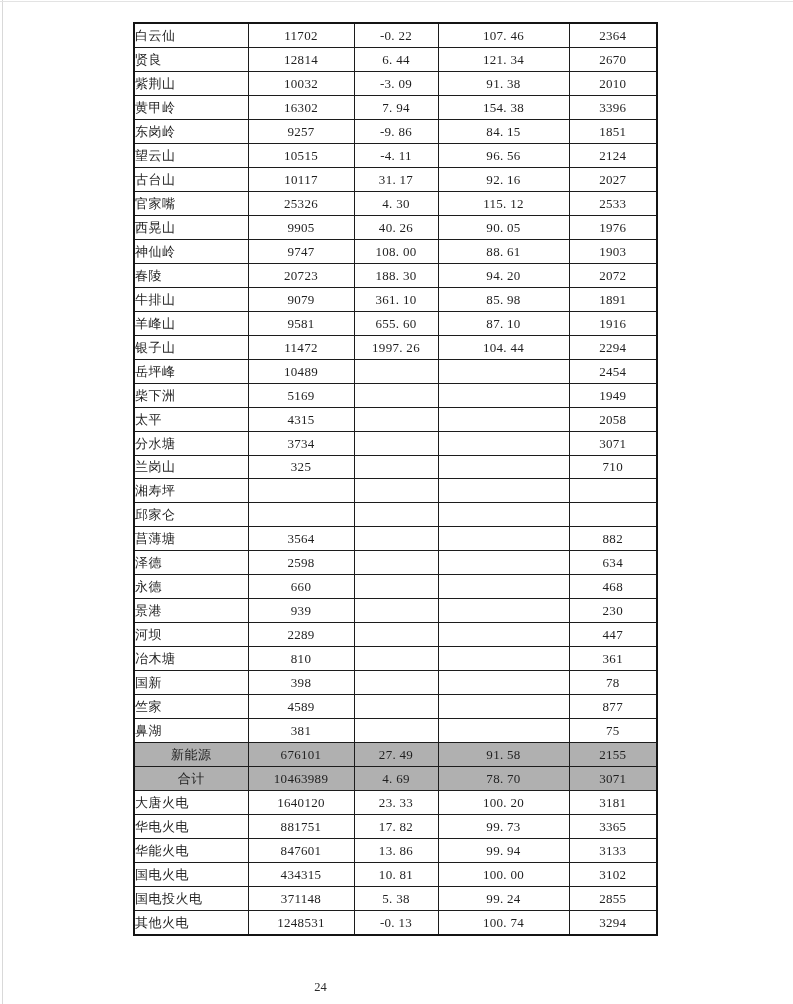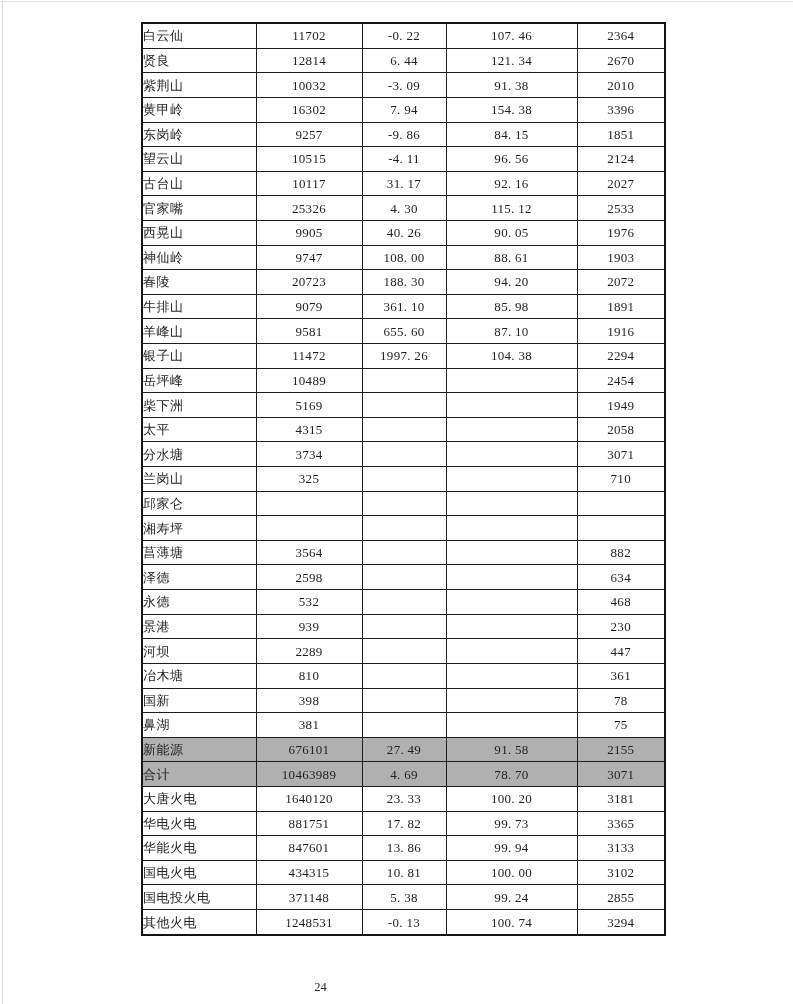--- a/index.html
+++ b/index.html
@@ -23,21 +23,21 @@
     background: #d9d9d9;
   }
   .scan-edge-top {
     position: absolute;
     left: 0; top: 1px;
     width: 793px; height: 1px;
     background: #e3e3e3;
   }
   table.data-table {
     position: absolute;
-    left: 141px;
+    left: 133px;
     top: 22px;
     width: 523px;
     height: 914px;
     border-collapse: collapse;
     table-layout: fixed;
     border: 2.4px solid #141414;
   }
   table.data-table td {
     border: 1.5px solid #1c1c1c;
     height: 20px;
@@ -53,20 +53,21 @@
     padding-left: 9px;
     font-size: 13.5px;
     letter-spacing: 0.5px;
   }
   td.num {
     text-align: center;
     letter-spacing: 0.3px;
   }
   tr.hl td {
     background: var(--hl-bg, #b0b0b0);
+    text-align: center;
   }
   .page-number {
     position: absolute;
     left: 0;
     top: 980px;
     width: 641px;
     text-align: center;
     font-size: 12.5px;
     color: #2a2a2a;
   }
@@ -174,21 +175,21 @@
         <td class="name">羊峰山</td>
         <td class="num">9581</td>
         <td class="num">655. 60</td>
         <td class="num">87. 10</td>
         <td class="num">1916</td>
       </tr>
       <tr>
         <td class="name">银子山</td>
         <td class="num">11472</td>
         <td class="num">1997. 26</td>
-        <td class="num">104. 38</td>
+        <td class="num">104. 44</td>
         <td class="num">2294</td>
       </tr>
       <tr>
         <td class="name">岳坪峰</td>
         <td class="num">10489</td>
         <td class="num"></td>
         <td class="num"></td>
         <td class="num">2454</td>
       </tr>
       <tr>
@@ -213,28 +214,28 @@
         <td class="num">3071</td>
       </tr>
       <tr>
         <td class="name">兰岗山</td>
         <td class="num">325</td>
         <td class="num"></td>
         <td class="num"></td>
         <td class="num">710</td>
       </tr>
       <tr>
+        <td class="name">湘寿坪</td>
+        <td class="num"></td>
+        <td class="num"></td>
+        <td class="num"></td>
+        <td class="num"></td>
+      </tr>
+      <tr>
         <td class="name">邱家仑</td>
-        <td class="num"></td>
-        <td class="num"></td>
-        <td class="num"></td>
-        <td class="num"></td>
-      </tr>
-      <tr>
-        <td class="name">湘寿坪</td>
         <td class="num"></td>
         <td class="num"></td>
         <td class="num"></td>
         <td class="num"></td>
       </tr>
       <tr>
         <td class="name">菖薄塘</td>
         <td class="num">3564</td>
         <td class="num"></td>
         <td class="num"></td>
@@ -242,21 +243,21 @@
       </tr>
       <tr>
         <td class="name">泽德</td>
         <td class="num">2598</td>
         <td class="num"></td>
         <td class="num"></td>
         <td class="num">634</td>
       </tr>
       <tr>
         <td class="name">永德</td>
-        <td class="num">532</td>
+        <td class="num">660</td>
         <td class="num"></td>
         <td class="num"></td>
         <td class="num">468</td>
       </tr>
       <tr>
         <td class="name">景港</td>
         <td class="num">939</td>
         <td class="num"></td>
         <td class="num"></td>
         <td class="num">230</td>
@@ -274,20 +275,27 @@
         <td class="num"></td>
         <td class="num"></td>
         <td class="num">361</td>
       </tr>
       <tr>
         <td class="name">国新</td>
         <td class="num">398</td>
         <td class="num"></td>
         <td class="num"></td>
         <td class="num">78</td>
+      </tr>
+      <tr>
+        <td class="name">竺家</td>
+        <td class="num">4589</td>
+        <td class="num"></td>
+        <td class="num"></td>
+        <td class="num">877</td>
       </tr>
       <tr>
         <td class="name">鼻湖</td>
         <td class="num">381</td>
         <td class="num"></td>
         <td class="num"></td>
         <td class="num">75</td>
       </tr>
       <tr class="hl">
         <td class="name">新能源</td>

